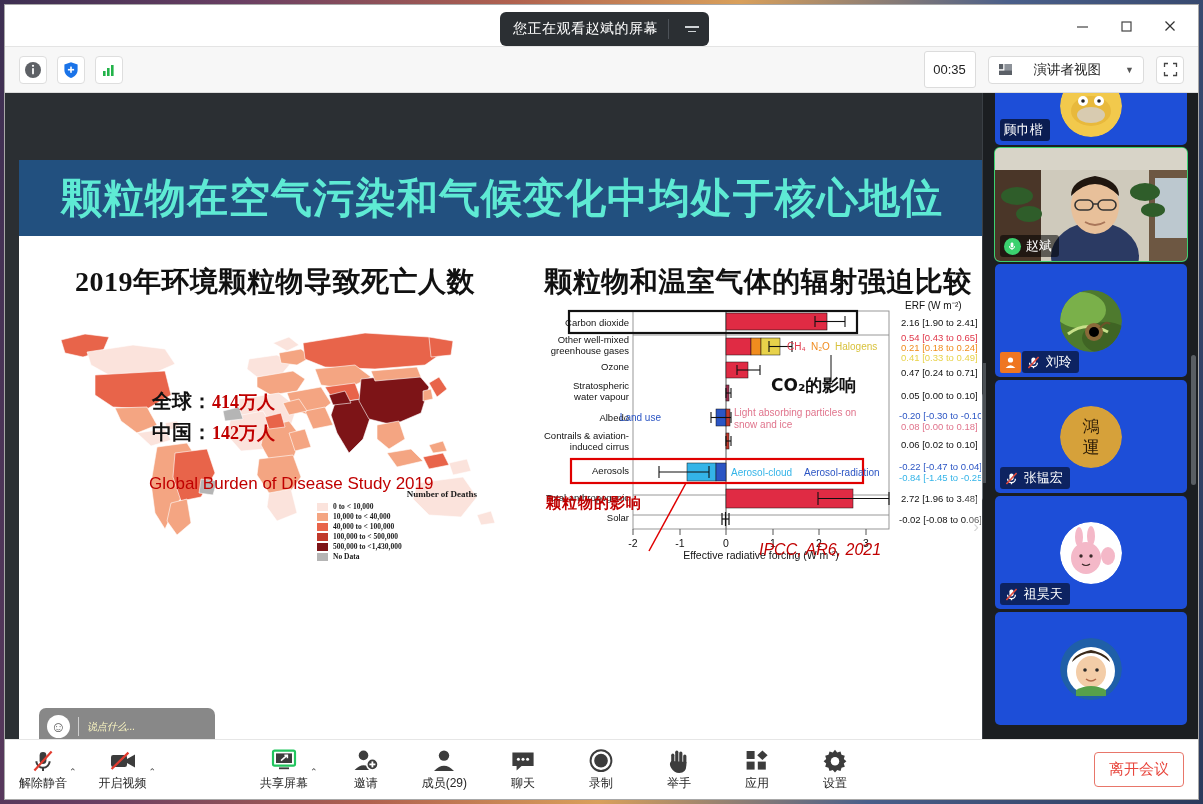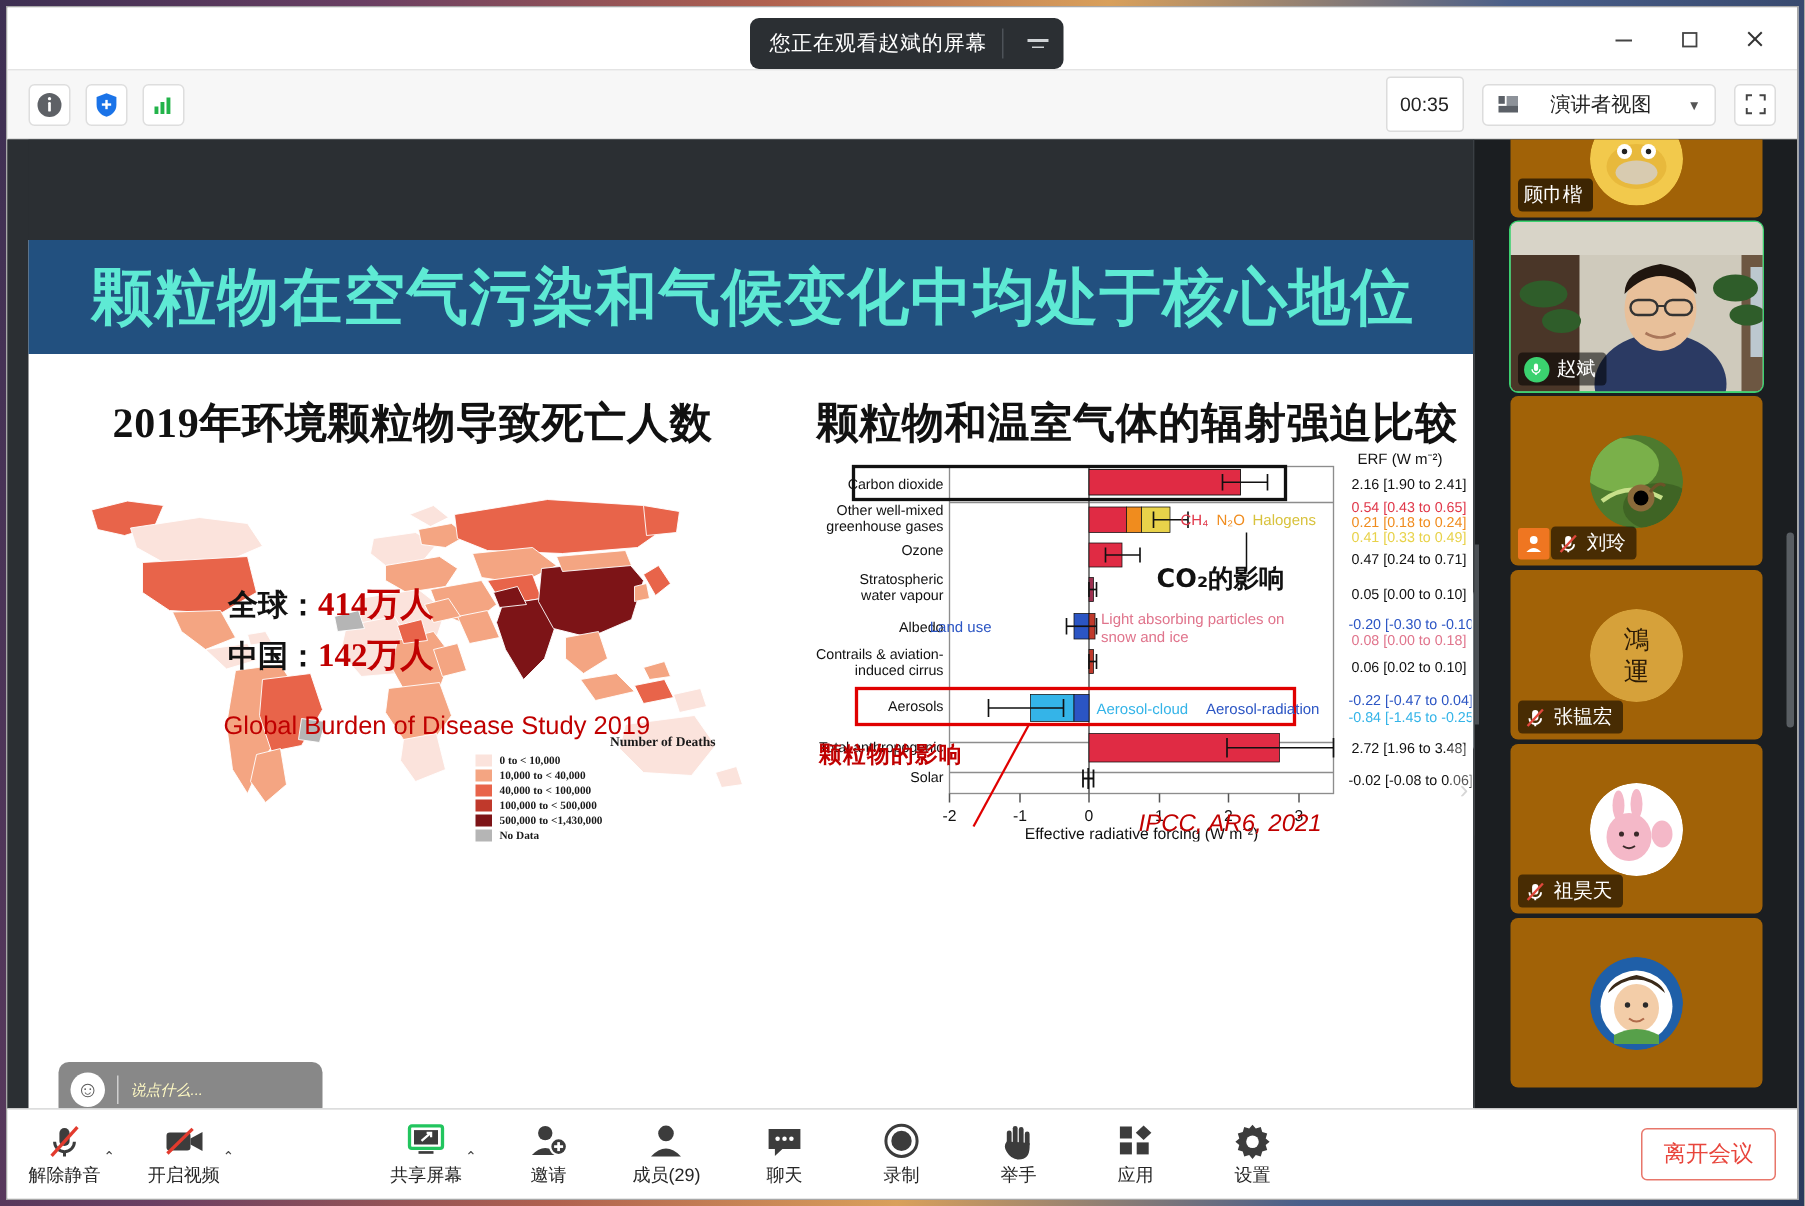--- a/index.html
+++ b/index.html
@@ -107,21 +107,21 @@
   .map-wrap { position:relative; width:500px; height:235px; margin:6px 0 0 6px; }
   .map-wrap svg { display:block; }
   .map-legend { position:absolute; left:292px; top:182px; width:160px; }
   .map-legend .lg-title { font-size:9px; font-weight:bold; color:#1a1a1a;
     font-family:"Liberation Serif",serif; margin-bottom:3px;text-align:right; }
   .map-legend .lg-row { display:flex; align-items:center; gap:5px; margin-bottom:1px; }
   .map-legend .sw { width:11px; height:8px; display:block; }
   .map-legend .lg-txt { font-size:7.5px; color:#1a1a1a; font-family:"Liberation Serif",serif; font-weight:bold;}
   .stat-block { position:absolute; left:133px; top:152px; font-family:"Liberation Serif","DejaVu Serif",serif; }
   .stat-line { font-size:20px; font-weight:bold; color:#111; margin-bottom:4px; white-space:nowrap; }
-  .stat-line .num { color:#c00000; font-size:22px; }
+  .stat-line .num { color:#c00000; font-size:18px; }
   .src-left {
     position:absolute; left:130px; top:238px;
     color:#c00000; font-size:17px; white-space:nowrap;
   }
 
   
   .chart-box { position:absolute; left:10px; top:63px; width:440px; height:260px; }
   .chart-box svg { display:block; }
   .annot-cn {
     position:absolute; left:15px; top:258px; color:#c00000; font-size:15px;
@@ -151,22 +151,22 @@
   }
   .chat-emoji { width:23px; height:23px; border-radius:50%; background:#fff;
     display:flex; align-items:center; justify-content:center; color:#5a5a5a; font-size:15px; }
   .chat-div { width:1px; height:19px; background:#cfcfcf; }
   .chat-ph { color:#fef9c3; font-size:10px; white-space:nowrap; overflow:hidden;font-style:italic; }
 
   
   .participants { width:215px; background:#1b1e21; position:relative; overflow:hidden; }
   .p-list { position:absolute; left:0; top:0; width:215px; }
   .p-tile {
-    position:relative; width:168px; height:110px; margin:3px auto 0 auto;
-    background:#a16207; border-radius:5px; overflow:hidden;
+    position:relative; width:192px; height:110px; margin:3px auto 0 auto;
+    background:#1d4ed8; border-radius:5px; overflow:hidden;
   }
   .p-tile.active { outline:2px solid #3bd16f; outline-offset:-1px; }
   .p-avatar {
     position:absolute; left:50%; top:50%; transform:translate(-50%,-50%);
     width:62px; height:62px; border-radius:50%; overflow:hidden;
   }
   .p-name {
     position:absolute; left:5px; bottom:4px; display:flex; align-items:center; gap:5px;
     background:rgba(0,0,0,.55); border-radius:3px; padding:2px 7px 2px 4px;
     color:#fff; font-size:13px; white-space:nowrap;

